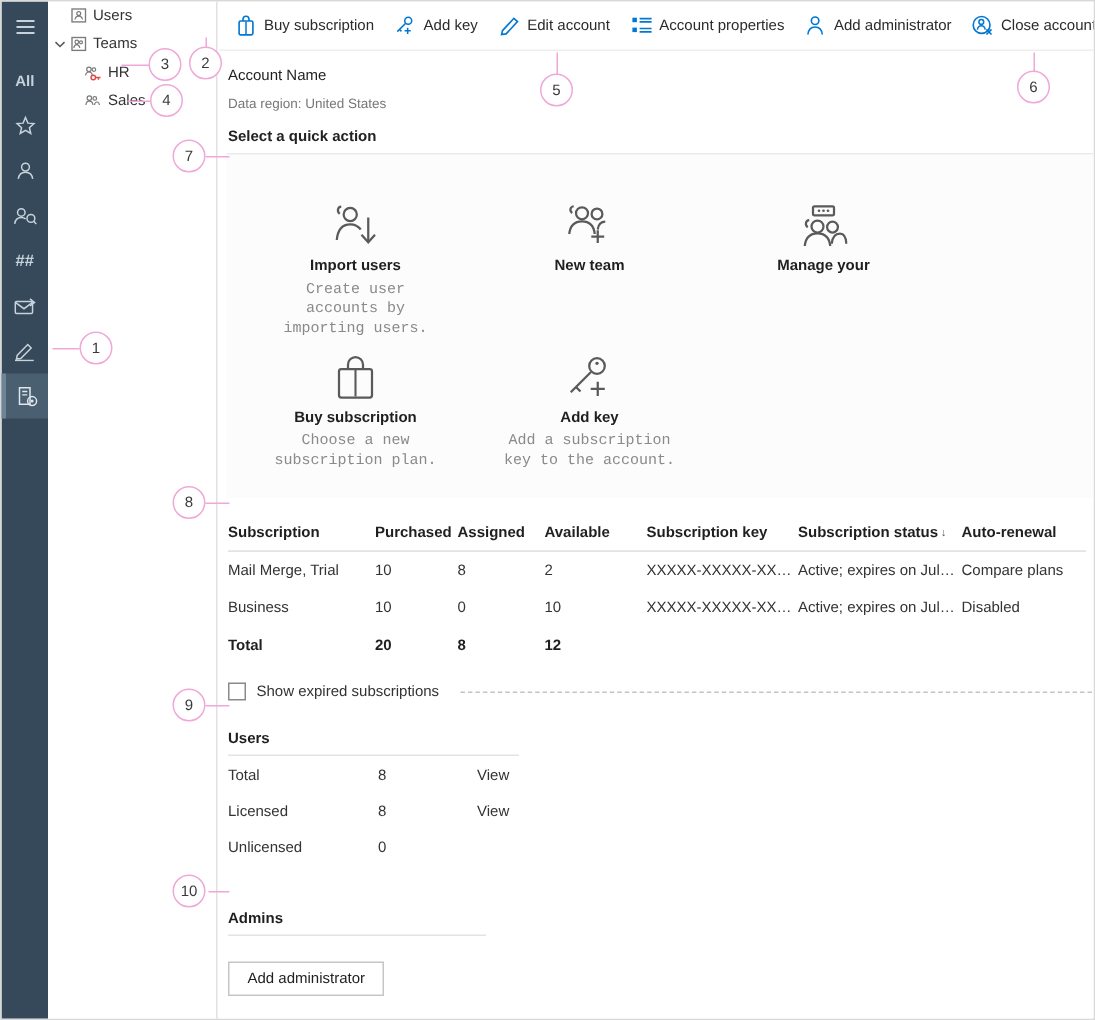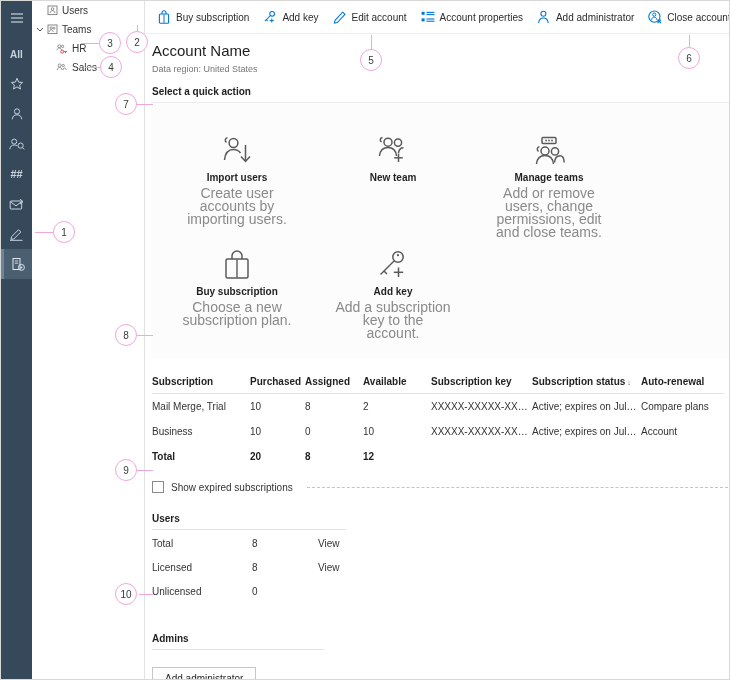--- a/index.html
+++ b/index.html
@@ -94,21 +94,21 @@
   .cmd-btn {
     display: flex; align-items: center; gap: 5px;
     height: 28px; padding: 0 7px;
     font-size: 10px; color: #2b2b2b;
     cursor: pointer; white-space: nowrap;
   }
   .cmd-btn .ci { width: 14px; height: 14px; display:flex; align-items:center; justify-content:center; color:#0078d4; flex:0 0 auto; }
 
   
   #titleblock { padding: 7px 0 0 6px; }
-  #acct-title { font-size: 15px; color: #1f1f1f; font-weight: normal; line-height: 20px; }
+  #acct-title { font-size: 10px; color: #1f1f1f; font-weight: normal; line-height: 20px; }
   #acct-region { font-size: 9px; color: #777; margin-top: 3px; }
 
   
   .section-head {
     font-size: 10px; font-weight: bold; color: #222;
     padding: 0 0 5px 6px;
   }
   #quick-panel {
     margin-left: 5px;
     width: 578px;
@@ -122,21 +122,21 @@
     margin: 4px 0 4px 0;
     padding: 0 6px;
     text-align: center;
     cursor: pointer;
   }
   .qa-card:nth-child(1), .qa-card:nth-child(4) { margin-left: 22px; }
   .qa-card:nth-child(2), .qa-card:nth-child(5) { margin-left: 28px; }
   .qa-card:nth-child(3) { margin-left: 28px; }
   .qa-icon { height: 36px; display:flex; align-items:center; justify-content:center; color:#5a5a5a; }
   .qa-title { font-size: 10px; font-weight: bold; color: #1f1f1f; margin-top: 3px; }
-  .qa-desc { font-size: 14px; color: #8a8a8a; line-height: 13px; margin-top: 4px; }
+  .qa-desc { font-size: 10px; color: #8a8a8a; line-height: 13px; margin-top: 4px; font-family: Liberation Mono, monospace; }
 
   
   #subs-wrap { margin: 18px 0 0 6px; width: 572px; }
   table.grid { width: 100%; border-collapse: collapse; }
   table.grid th {
     text-align: left; font-size: 10px; font-weight: bold;
     color: #1f1f1f; padding: 0 0 6px 0;
     border-bottom: 1px solid #e3e3e3;
     white-space: nowrap;
   }
@@ -455,22 +455,21 @@
               <circle cx="14" cy="4.5" r="0.9" fill="#5a5a5a"></circle>
               <circle cx="17" cy="4.5" r="0.9" fill="#5a5a5a"></circle>
               <circle cx="20" cy="4.5" r="0.9" fill="#5a5a5a"></circle>
               <path d="M6.5 15.5 C4.5 14 5 11 7.5 10.8" fill="none" stroke="#5a5a5a" stroke-width="1.5"></path>
               <circle cx="13" cy="15" r="4" fill="none" stroke="#5a5a5a" stroke-width="1.5"></circle>
               <circle cx="23" cy="15.4" r="3.6" fill="none" stroke="#5a5a5a" stroke-width="1.5"></circle>
               <path d="M4.5 28 C5.2 21.6 8.8 19.6 13 19.6 C17.2 19.6 20.8 21.6 21.5 28" fill="none" stroke="#5a5a5a" stroke-width="1.5"></path>
               <path d="M22.5 26.5 C23 21.2 25.5 19.8 28 19.8 C30.2 19.8 32 21.6 32.2 26.5" fill="none" stroke="#5a5a5a" stroke-width="1.5"></path>
               </svg>
           </div>
-          <div class="qa-title">Manage teams</div>
-          <div class="qa-desc">Add or remove users, change permissions, edit and close teams.</div>
+          <div class="qa-title">Manage your</div>
         </div>
 
         <div class="qa-card">
           <div class="qa-icon">
             <svg width="28" height="30" viewBox="0 0 28 30">
               <rect x="3" y="9" width="22" height="19" rx="1.5" fill="none" stroke="#5a5a5a" stroke-width="1.5"></rect>
               <path d="M9 9 V6 A5 5 0 0 1 19 6 V9" fill="none" stroke="#5a5a5a" stroke-width="1.5"></path>
               <line x1="14" y1="9.6" x2="14" y2="27.4" stroke="#5a5a5a" stroke-width="1.4"></line>
               </svg>
           </div>
@@ -519,21 +518,21 @@
             <td>Active; expires on Jul…</td>
             <td class="link">Compare plans</td>
           </tr>
           <tr>
             <td>Business</td>
             <td>10</td>
             <td>0</td>
             <td>10</td>
             <td>XXXXX-XXXXX-XX…</td>
             <td>Active; expires on Jul…</td>
-            <td>Account</td>
+            <td>Disabled</td>
           </tr>
           <tr class="total">
             <td>Total</td>
             <td>20</td>
             <td>8</td>
             <td>12</td>
             <td></td>
             <td></td>
             <td></td>
           </tr>

